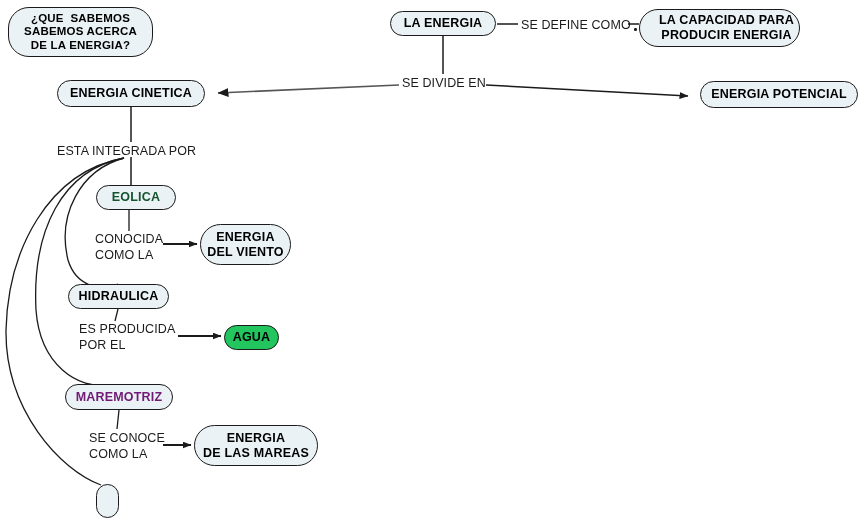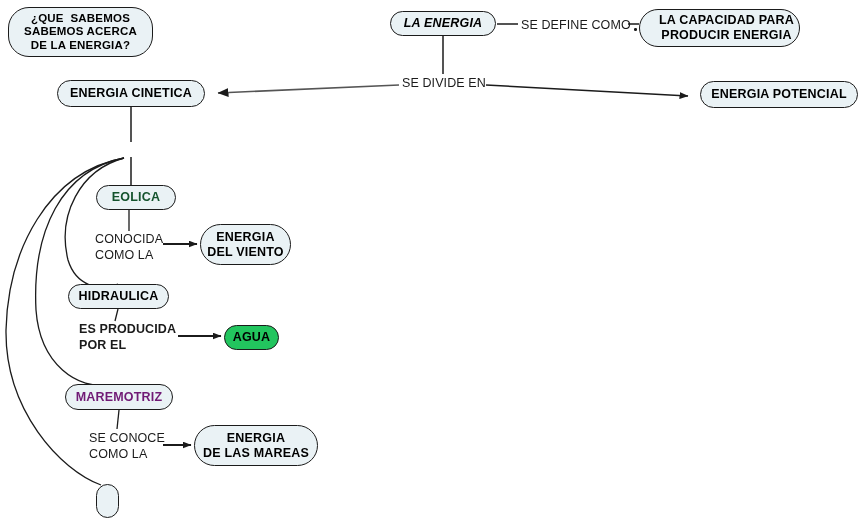--- a/index.html
+++ b/index.html
@@ -101,39 +101,40 @@
     <line x1="178" y1="336" x2="221" y2="336" stroke="#1b1b1b" stroke-width="2" marker-end="url(#arrowhead)"></line>
 
     <line x1="119" y1="410" x2="117" y2="429" stroke="#1b1b1b" stroke-width="1.3"></line>
 
     <line x1="163" y1="445" x2="191" y2="445" stroke="#1b1b1b" stroke-width="2" marker-end="url(#arrowhead)"></line>
   </svg>
 
   <div class="node" style="left: 8px; top: 7px; width: 145px; height: 50px; font-size: 11.5px; background: rgb(234, 242, 245); border-color: rgb(27, 27, 27); color: rgb(0, 0, 0);">¿QUE  SABEMOS
 SABEMOS ACERCA
 DE LA ENERGIA?</div>
-  <div class="node" style="left: 390px; top: 11px; width: 106px; height: 25px; font-size: 12.5px; background: rgb(234, 242, 245); border-color: rgb(27, 27, 27); color: rgb(0, 0, 0); font-style: italic;">LA ENERGIA</div>
+  <div class="node" style="left: 390px; top: 11px; width: 106px; height: 25px; font-size: 12.5px; background: rgb(234, 242, 245); border-color: rgb(27, 27, 27); color: rgb(0, 0, 0);">LA ENERGIA</div>
   <div class="node" style="left: 639px; top: 9px; width: 161px; height: 38px; font-size: 12.5px; background: rgb(234, 242, 245); border-color: rgb(27, 27, 27); color: rgb(0, 0, 0); padding-left: 14px;">LA CAPACIDAD PARA
 PRODUCIR ENERGIA</div>
   <div class="node" style="left: 700px; top: 81px; width: 158px; height: 27px; font-size: 12.5px; background: rgb(234, 242, 245); border-color: rgb(27, 27, 27); color: rgb(0, 0, 0);">ENERGIA POTENCIAL</div>
   <div class="node" style="left: 57px; top: 80px; width: 148px; height: 27px; font-size: 12.5px; background: rgb(234, 242, 245); border-color: rgb(27, 27, 27); color: rgb(0, 0, 0);">ENERGIA CINETICA</div>
   <div class="node" style="left: 96px; top: 185px; width: 80px; height: 25px; font-size: 12.5px; background: rgb(234, 242, 245); border-color: rgb(27, 27, 27); color: #14532d;">EOLICA</div>
   <div class="node" style="left: 200px; top: 224px; width: 91px; height: 41px; font-size: 12.5px; background: rgb(234, 242, 245); border-color: rgb(27, 27, 27); color: rgb(0, 0, 0);">ENERGIA
 DEL VIENTO</div>
   <div class="node" style="left: 68px; top: 284px; width: 101px; height: 25px; font-size: 12.5px; background: rgb(234, 242, 245); border-color: rgb(27, 27, 27); color: rgb(0, 0, 0);">HIDRAULICA</div>
   <div class="node" style="left: 224px; top: 325px; width: 55px; height: 25px; font-size: 12.5px; background: #22c55e; border-color: rgb(27, 27, 27); color: rgb(0, 0, 0);">AGUA</div>
   <div class="node" style="left: 65px; top: 384px; width: 108px; height: 26px; font-size: 12.5px; background: rgb(234, 242, 245); border-color: rgb(27, 27, 27); color: #701a75;">MAREMOTRIZ</div>
   <div class="node" style="left: 194px; top: 425px; width: 124px; height: 41px; font-size: 12.5px; background: rgb(234, 242, 245); border-color: rgb(27, 27, 27); color: rgb(0, 0, 0);">ENERGIA
 DE LAS MAREAS</div>
   <div class="node empty" style="left: 96px; top: 484px; width: 23px; height: 34px; font-size: 12.5px; background: rgb(234, 242, 245); border-color: rgb(27, 27, 27); color: rgb(0, 0, 0);"></div>
 
   <div class="link-label" style="left: 521px; top: 18px;">SE DEFINE COMO</div>
   <div class="link-label" style="left: 402px; top: 76px;">SE DIVIDE EN</div>
+  <div class="link-label" style="left: 57px; top: 144px;">ESTA INTEGRADA POR</div>
   <div class="link-label left" style="left: 95px; top: 232px;">CONOCIDA
 COMO LA</div>
-  <div class="link-label left" style="left: 79px; top: 322px; font-weight: bold;">ES PRODUCIDA
+  <div class="link-label left" style="left: 79px; top: 322px;">ES PRODUCIDA
 POR EL</div>
   <div class="link-label left" style="left: 89px; top: 431px;">SE CONOCE
 COMO LA</div>
 
   <div id="definicion-dot" style="position: absolute; width: 2.5px; height: 2.5px; background: rgb(27, 27, 27); border-radius: 50%; left: 634px; top: 28px;"></div>
 
 </div>
 
 </body></html>

